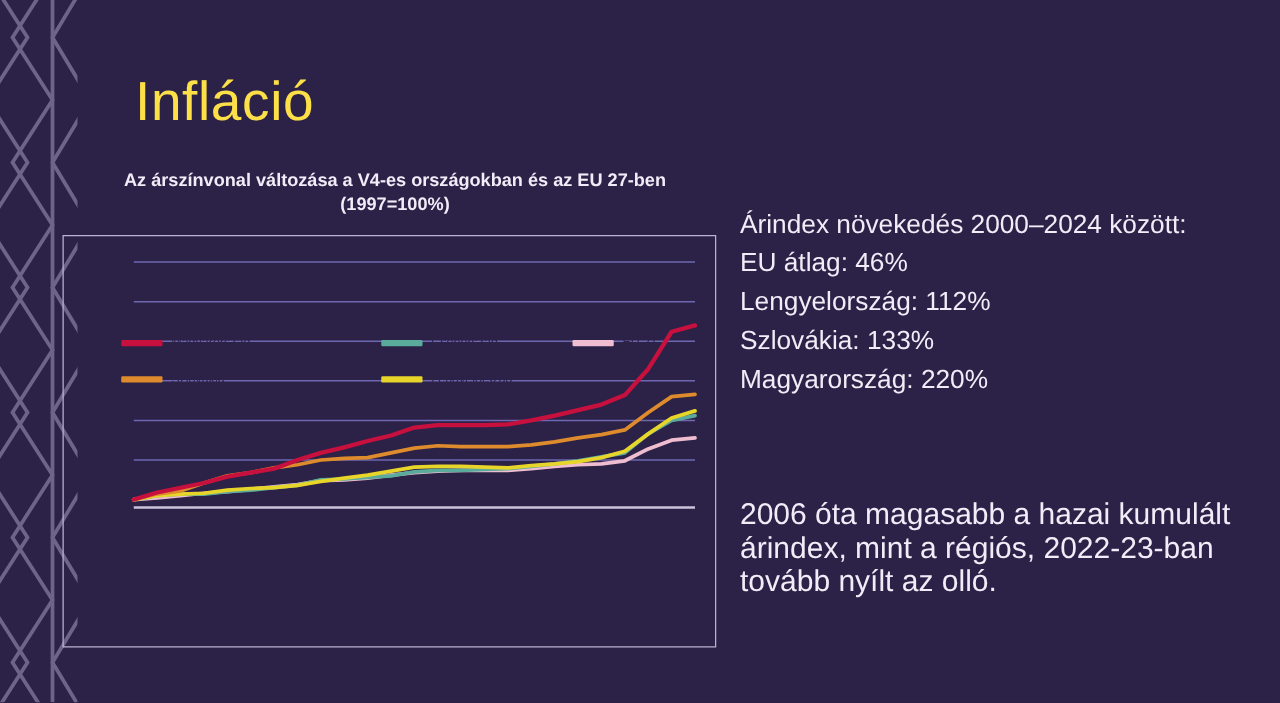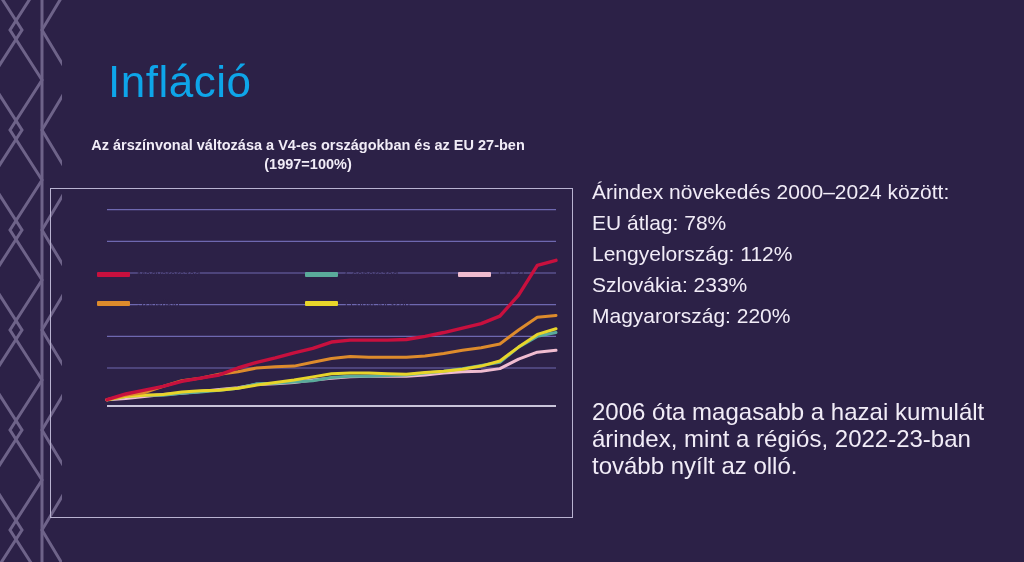--- a/index.html
+++ b/index.html
@@ -26,29 +26,29 @@
   }
 
   
   #title {
     position: absolute;
     left: 108px;
     top: 58px;
     font-size: 44px;
     font-weight: 300;
     letter-spacing: 0.5px;
-    color: #0ea5e9;
+    color: #fde047;
     line-height: 1.1;
     white-space: nowrap;
   }
 
   
   #chart-subtitle {
     position: absolute;
-    left: 40px;
+    left: 48px;
     top: 136px;
     width: 536px;
     text-align: center;
     font-size: 14.5px;
     font-weight: 600;
     color: #f1ecf7;
     line-height: 1.28;
   }
 
   
@@ -83,21 +83,21 @@
     color: #2e2349;   
     white-space: nowrap;
     line-height: 10px;
     text-align: right;
   }
 
   
   #facts {
     position: absolute;
     left: 592px;
-    top: 176px;
+    top: 164px;
     width: 418px;
   }
   #facts .fact-line {
     font-size: 21px;
     line-height: 31px;
     color: #f1ecf7;
     font-weight: 400;
     white-space: nowrap;
   }
   #summary {
@@ -163,21 +163,21 @@
 
     <div class="legend-swatch" style="left: 46px; top: 112px; background: rgb(221, 139, 44);"></div>
     <div class="legend-label" style="left:86px; top:110px;">Szlovákia</div>
 
     <div class="legend-swatch" style="left: 254px; top: 112px; background: rgb(232, 213, 42);"></div>
     <div class="legend-label" style="left:294px; top:110px;">Lengyelország</div>
   </div>
 
   <div id="facts">
     <div class="fact-line">Árindex növekedés 2000–2024 között:</div>
-    <div class="fact-line">EU átlag: 78%</div>
+    <div class="fact-line">EU átlag: 46%</div>
     <div class="fact-line">Lengyelország: 112%</div>
-    <div class="fact-line">Szlovákia: 233%</div>
+    <div class="fact-line">Szlovákia: 133%</div>
     <div class="fact-line">Magyarország: 220%</div>
   </div>
 
   <div id="summary">2006 óta magasabb a hazai kumulált árindex, mint a régiós, 2022-23-ban tovább nyílt az olló.</div>
 
 </div>
 
 </body></html>

